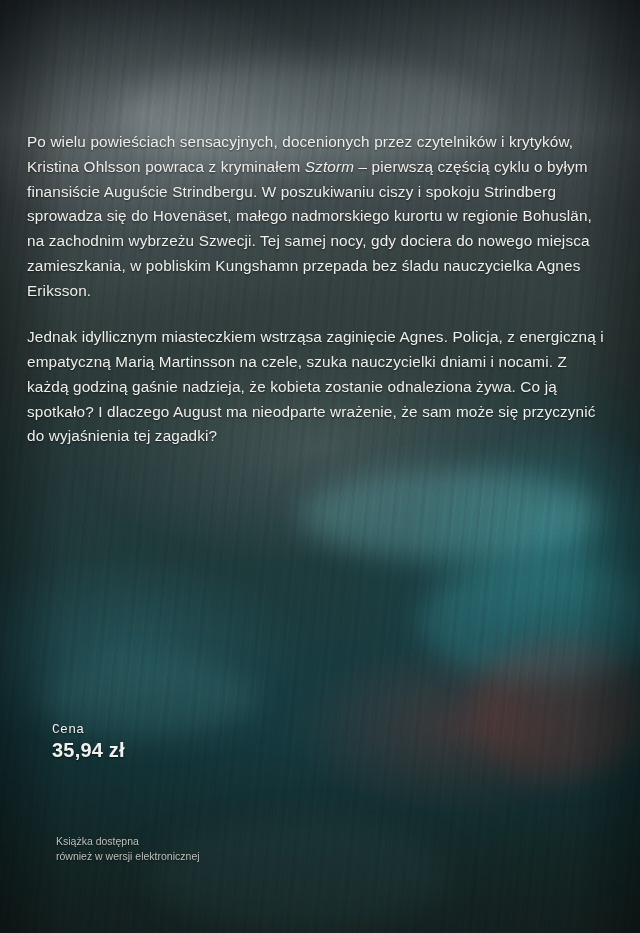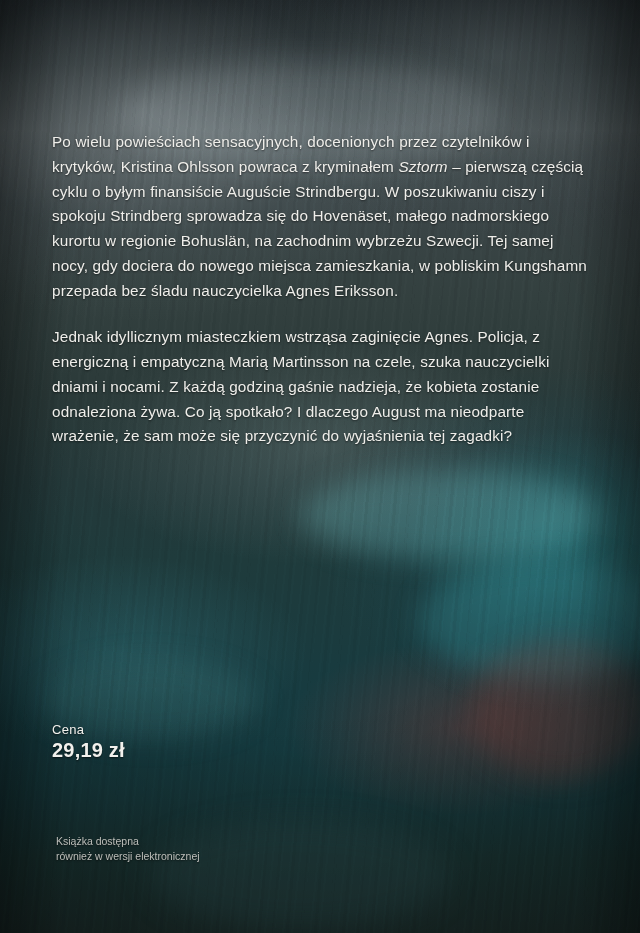--- a/index.html
+++ b/index.html
@@ -80,21 +80,21 @@
     inset: 0;
     pointer-events: none;
     background:
       radial-gradient(ellipse 85% 70% at 50% 45%, rgba(0,0,0,0) 45%, rgba(0,0,0,0.35) 100%),
       linear-gradient(90deg, rgba(0,0,0,0.30) 0%, rgba(0,0,0,0) 10%, rgba(0,0,0,0) 90%, rgba(0,0,0,0.30) 100%);
   }
 
   .content {
     position: relative;
     z-index: 5;
-    padding: 0 52px;
+    padding: 0 27px;
   }
 
   .blurb {
     margin-top: 130px;
     color: #efeeea;
     font-size: 15.3px;
     line-height: 1.62;
     letter-spacing: 0.15px;
     text-shadow: 0 1px 2px rgba(0,0,0,0.55);
   }
@@ -109,20 +109,21 @@
     left: 52px;
     top: 722px;
     z-index: 6;
     color: #f2f1ed;
     text-shadow: 0 1px 2px rgba(0,0,0,0.6);
   }
   .price-label {
     font-size: 13px;
     letter-spacing: 0.3px;
     margin-bottom: 2px;
+    font-family: Liberation Mono, monospace;
   }
   .price-value {
     font-size: 20px;
     font-weight: bold;
     letter-spacing: 0.2px;
   }
 
   .barcode-block {
     position: absolute;
     left: 56px;
@@ -188,19 +189,19 @@
         <span>Po wielu powieściach sensacyjnych, docenionych przez czytelników i krytyków, Kristina Ohlsson powraca z kryminałem </span><span class="it">Sztorm</span><span> – pierwszą częścią cyklu o byłym finansiście Auguście Strindbergu. W poszukiwaniu ciszy i spokoju Strindberg sprowadza się do Hovenäset, małego nadmorskiego kurortu w regionie Bohuslän, na zachodnim wybrzeżu Szwecji. Tej samej nocy, gdy dociera do nowego miejsca zamieszkania, w pobliskim Kungshamn przepada bez śladu nauczycielka Agnes Eriksson.</span>
       </p>
       <p>
         <span>Jednak idyllicznym miasteczkiem wstrząsa zaginięcie Agnes. Policja, z energiczną i empatyczną Marią Martinsson na czele, szuka nauczycielki dniami i nocami. Z każdą godziną gaśnie nadzieja, że kobieta zostanie odnaleziona żywa. Co ją spotkało? I dlaczego August ma nieodparte wrażenie, że sam może się przyczynić do wyjaśnienia tej zagadki?</span>
       </p>
     </div>
   </div>
 
   <div class="price-block">
     <div class="price-label">Cena</div>
-    <div class="price-value">29,19 zł</div>
+    <div class="price-value">35,94 zł</div>
   </div>
 
 
   <div class="ebook-note" style="white-space: pre-line;">Książka dostępna
 również w wersji elektronicznej</div>
 </div>
 
 </body></html>

